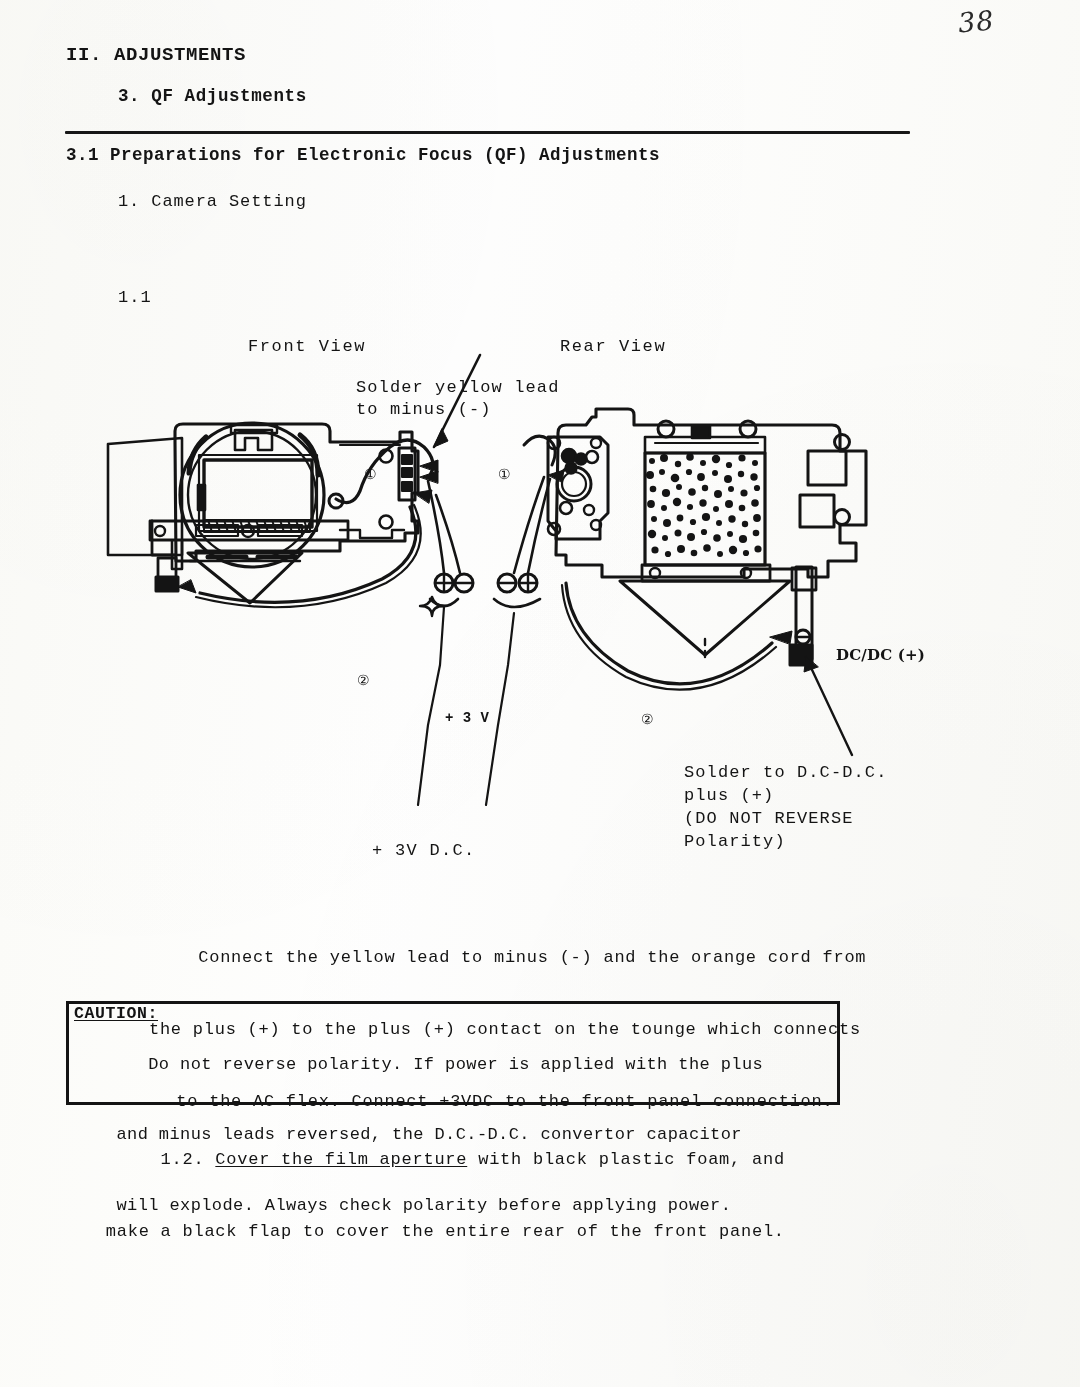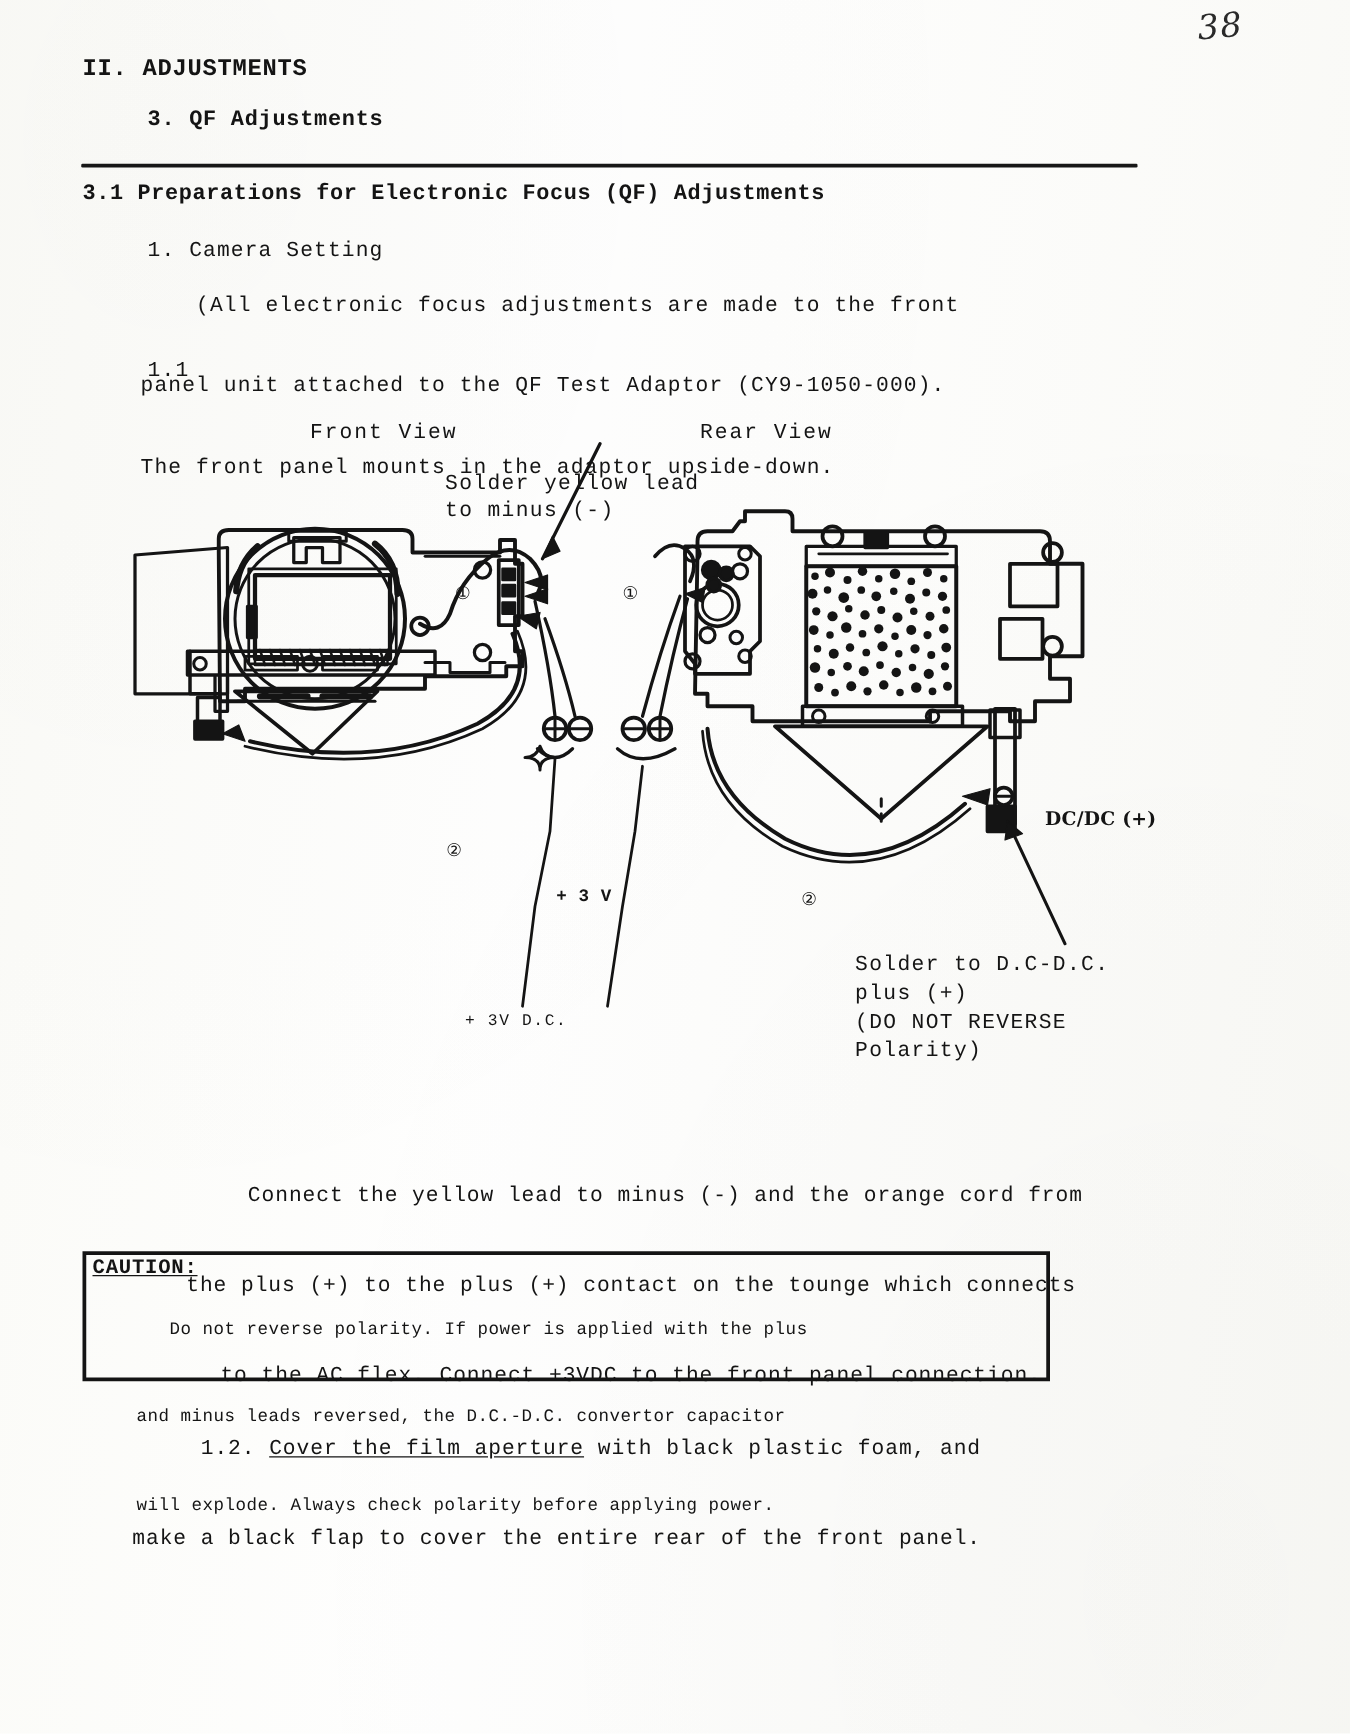--- a/index.html
+++ b/index.html
@@ -115,22 +115,22 @@
     left: 356px;
     top: 52px;
     font-size: 17px;
     letter-spacing: 1.1px;
     line-height: 22px;
     white-space: pre;
   }
   .cap-3v {
     position: absolute;
     left: 372px;
-    top: 484px;
-    font-size: 13px;
+    top: 516px;
+    font-size: 17px;
     letter-spacing: 1.3px;
   }
   .cap-solder-dc {
     position: absolute;
     left: 684px;
     top: 436px;
     font-size: 17px;
     letter-spacing: 1.1px;
     line-height: 23px;
     white-space: pre;
@@ -193,21 +193,21 @@
     font-weight: 700;
     letter-spacing: 0.6px;
     text-decoration: underline;
     text-underline-offset: 2px;
   }
   .caution-body {
     position: absolute;
     left: 74px;
     top: 1029px;
     width: 752px;
-    font-size: 14px;
+    font-size: 17px;
     line-height: 23.5px;
     letter-spacing: 0.4px;
     white-space: pre;
   }
   .para-12 {
     position: absolute;
     left: 62px;
     top: 1124px;
     width: 820px;
     font-size: 17px;
@@ -225,27 +225,20 @@
   <div class="scan-tint"></div>
 
   <div class="page-number">38</div>
 
   <div class="chapter-head">II.  ADJUSTMENTS</div>
   <div class="section-head">3.  QF Adjustments</div>
   <div class="rule"></div>
   <div class="subsection-head">3.1 Preparations for Electronic Focus (QF) Adjustments</div>
 
   <div class="item-title">1. Camera Setting</div>
-  <div class="item-body">
-    <span>    (All electronic focus adjustments are made to the front</span>
-    <br>
-    <span>panel unit attached to the QF Test Adaptor (CY9-1050-000).</span>
-    <br>
-    <span>The front panel mounts in the adaptor upside-down.</span>
-  </div>
   <div class="label-11">1.1</div>
 
   <div class="figure">
 
     <div class="fig-cap cap-front">Front View</div>
     <div class="fig-cap cap-rear">Rear View</div>
     <div class="cap-solder-yellow">Solder yellow lead
 to minus (-)</div>
 
     <svg class="art" width="1080" height="560" viewBox="0 0 1080 560">

